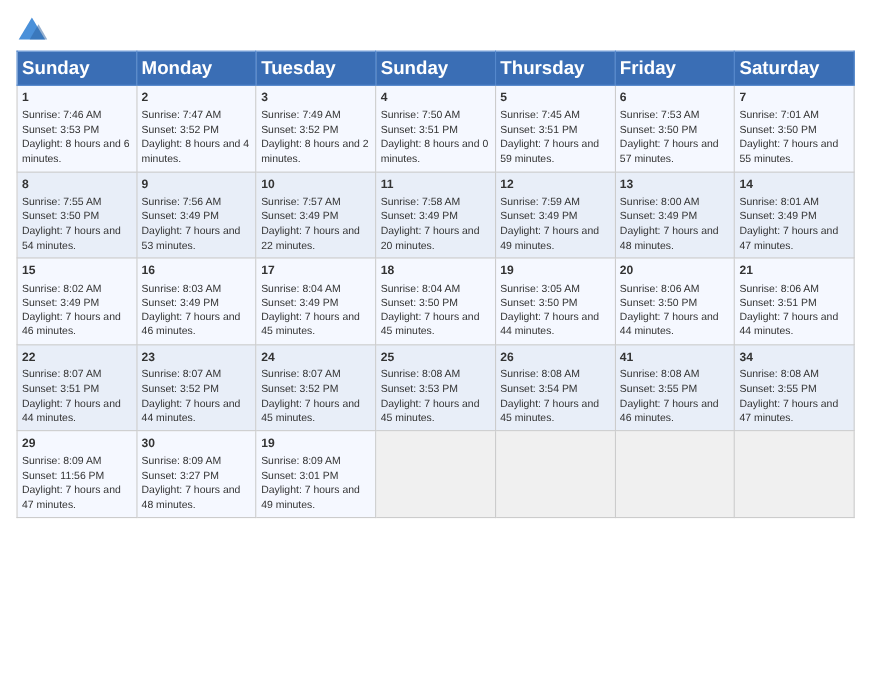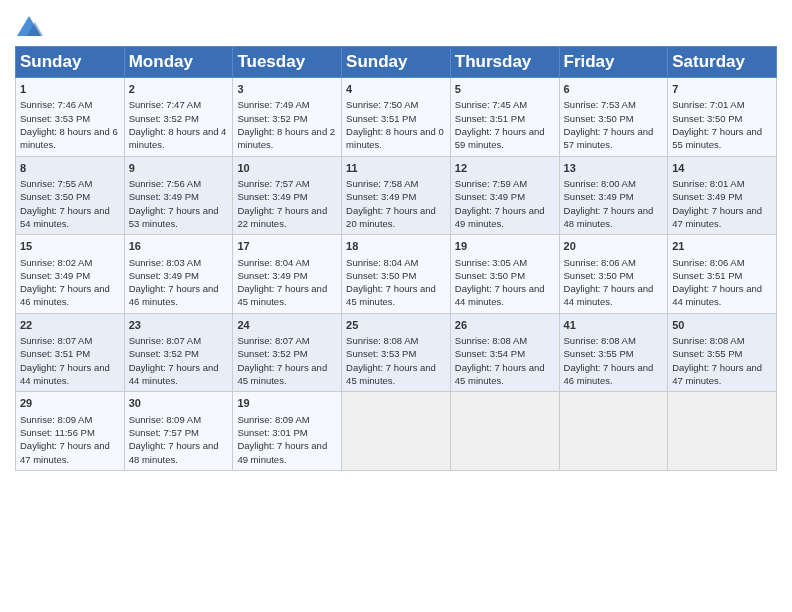--- a/index.html
+++ b/index.html
@@ -159,25 +159,25 @@
           <td><span class="day-num">20</span><span>Sunrise: 8:06 AM</span><br><span>Sunset: 3:50 PM</span><br><span>Daylight: 7 hours and 44 minutes.</span></td>
           <td><span class="day-num">21</span><span>Sunrise: 8:06 AM</span><br><span>Sunset: 3:51 PM</span><br><span>Daylight: 7 hours and 44 minutes.</span></td>
         </tr>
         <tr>
           <td><span class="day-num">22</span><span>Sunrise: 8:07 AM</span><br><span>Sunset: 3:51 PM</span><br><span>Daylight: 7 hours and 44 minutes.</span></td>
           <td><span class="day-num">23</span><span>Sunrise: 8:07 AM</span><br><span>Sunset: 3:52 PM</span><br><span>Daylight: 7 hours and 44 minutes.</span></td>
           <td><span class="day-num">24</span><span>Sunrise: 8:07 AM</span><br><span>Sunset: 3:52 PM</span><br><span>Daylight: 7 hours and 45 minutes.</span></td>
           <td><span class="day-num">25</span><span>Sunrise: 8:08 AM</span><br><span>Sunset: 3:53 PM</span><br><span>Daylight: 7 hours and 45 minutes.</span></td>
           <td><span class="day-num">26</span><span>Sunrise: 8:08 AM</span><br><span>Sunset: 3:54 PM</span><br><span>Daylight: 7 hours and 45 minutes.</span></td>
           <td><span class="day-num">41</span><span>Sunrise: 8:08 AM</span><br><span>Sunset: 3:55 PM</span><br><span>Daylight: 7 hours and 46 minutes.</span></td>
-          <td><span class="day-num">50</span><span>Sunrise: 8:08 AM</span><br><span>Sunset: 3:55 PM</span><br><span>Daylight: 7 hours and 47 minutes.</span></td>
+          <td><span class="day-num">34</span><span>Sunrise: 8:08 AM</span><br><span>Sunset: 3:55 PM</span><br><span>Daylight: 7 hours and 47 minutes.</span></td>
         </tr>
         <tr>
           <td><span class="day-num">29</span><span>Sunrise: 8:09 AM</span><br><span>Sunset: 11:56 PM</span><br><span>Daylight: 7 hours and 47 minutes.</span></td>
-          <td><span class="day-num">30</span><span>Sunrise: 8:09 AM</span><br><span>Sunset: 7:57 PM</span><br><span>Daylight: 7 hours and 48 minutes.</span></td>
+          <td><span class="day-num">30</span><span>Sunrise: 8:09 AM</span><br><span>Sunset: 3:27 PM</span><br><span>Daylight: 7 hours and 48 minutes.</span></td>
           <td><span class="day-num">19</span><span>Sunrise: 8:09 AM</span><br><span>Sunset: 3:01 PM</span><br><span>Daylight: 7 hours and 49 minutes.</span></td>
           <td class="empty-cell"></td>
           <td class="empty-cell"></td>
           <td class="empty-cell"></td>
           <td class="empty-cell"></td>
         </tr>
       </tbody>
   </table>
 </div>
 

